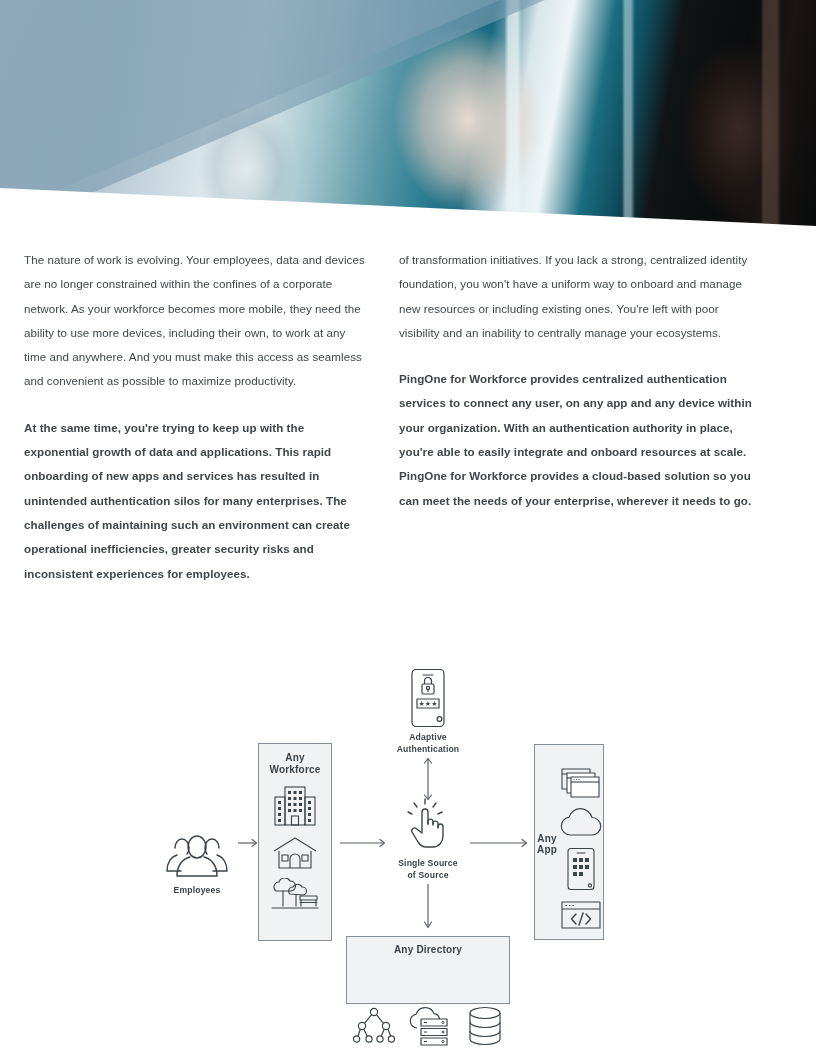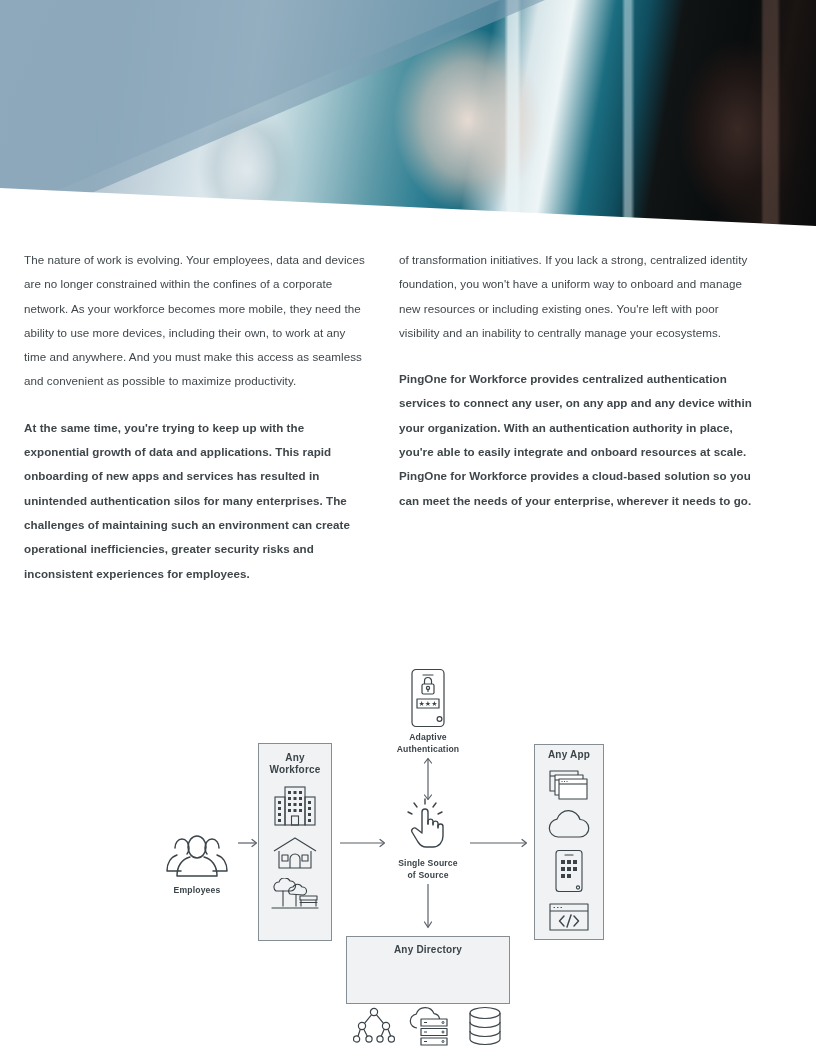--- a/index.html
+++ b/index.html
@@ -104,21 +104,21 @@
   
   .adaptive { position:absolute; left:388px; top:668px; width:80px; }
   .adaptive .lbl { margin-top:4px; }
 
   
   .single { position:absolute; left:388px; top:798px; width:80px; }
   .single .lbl { margin-top:10px; }
 
   
   .anyapp { position:absolute; left:534px; top:744px; width:70px; height:196px;
-    display:flex; flex-direction:column; align-items:center; padding-top:4px; }
+    display:flex; flex-direction:row; align-items:center; padding-top:4px; }
   .anyapp .icons { display:flex; flex-direction:column; align-items:center; gap:9px; margin-top:8px; }
 
   
   .anydir { position:absolute; left:346px; top:936px; width:164px; height:68px;
     display:flex; flex-direction:column; align-items:center; padding-top:7px;gap:44px; }
   .anydir .icons { display:flex; align-items:center; justify-content:center; gap:13px; margin-top:6px; }
 
   .arrow { position:absolute; }
 </style>
 </head>

